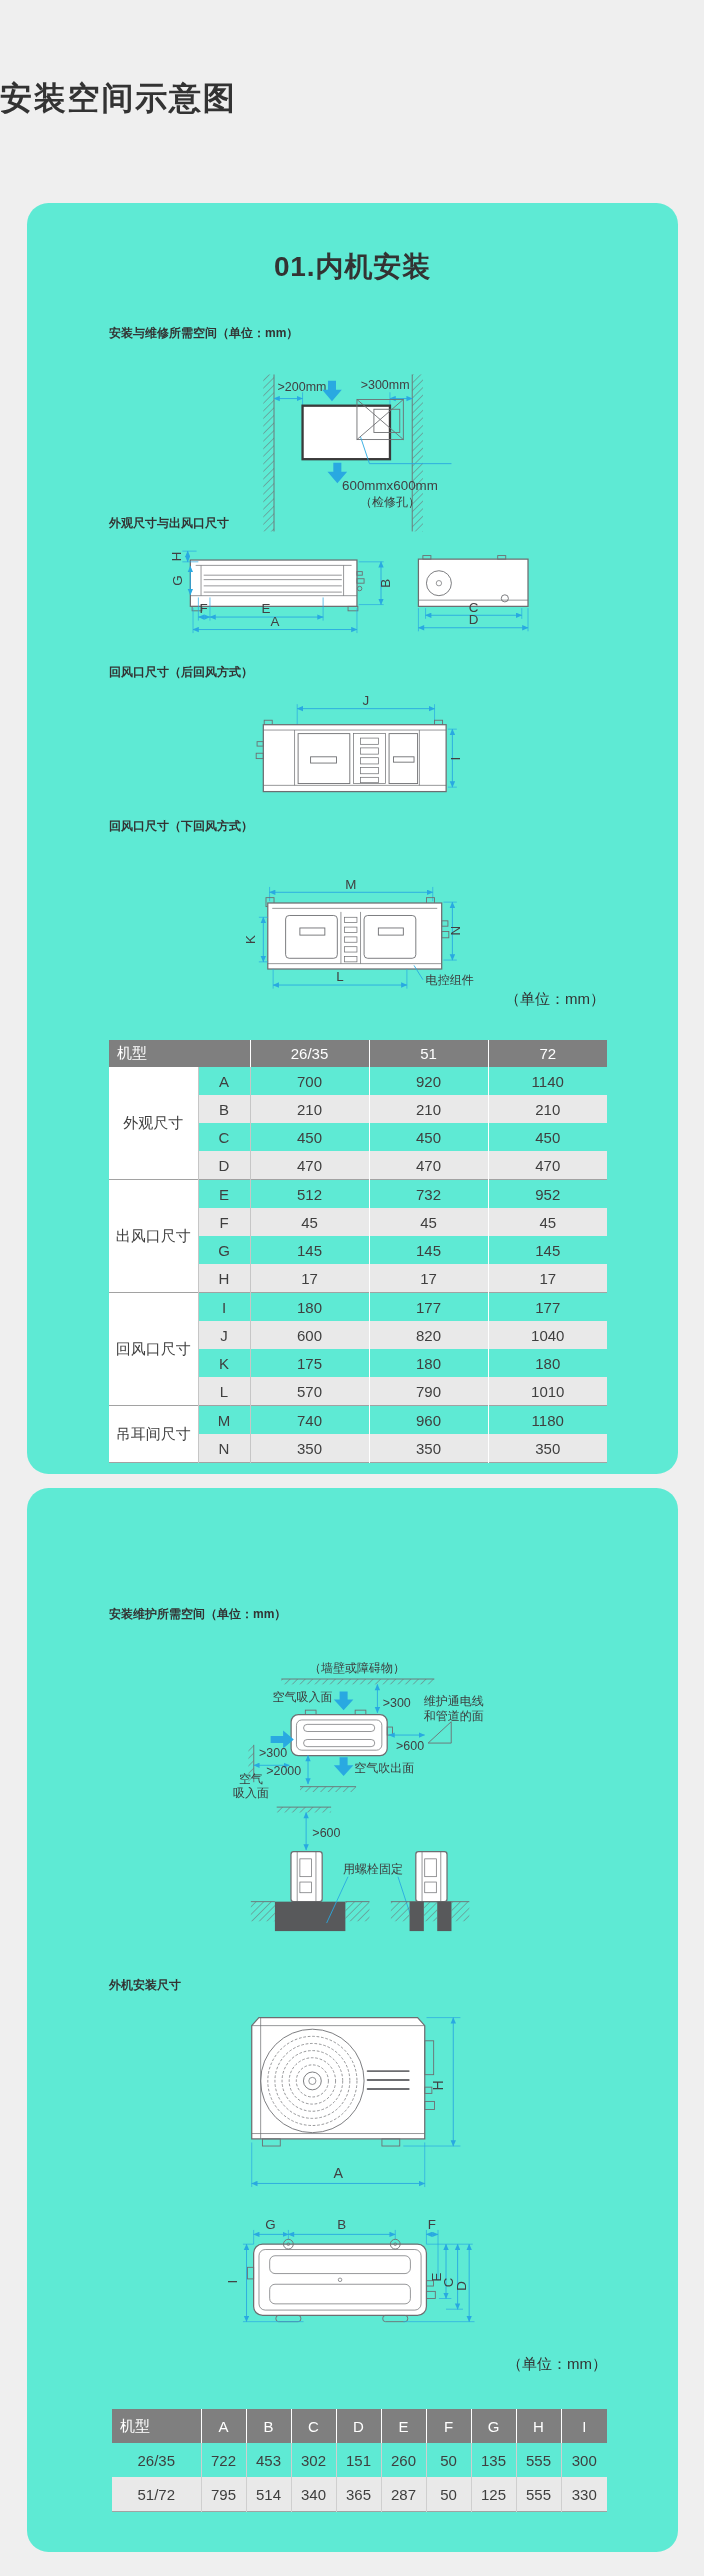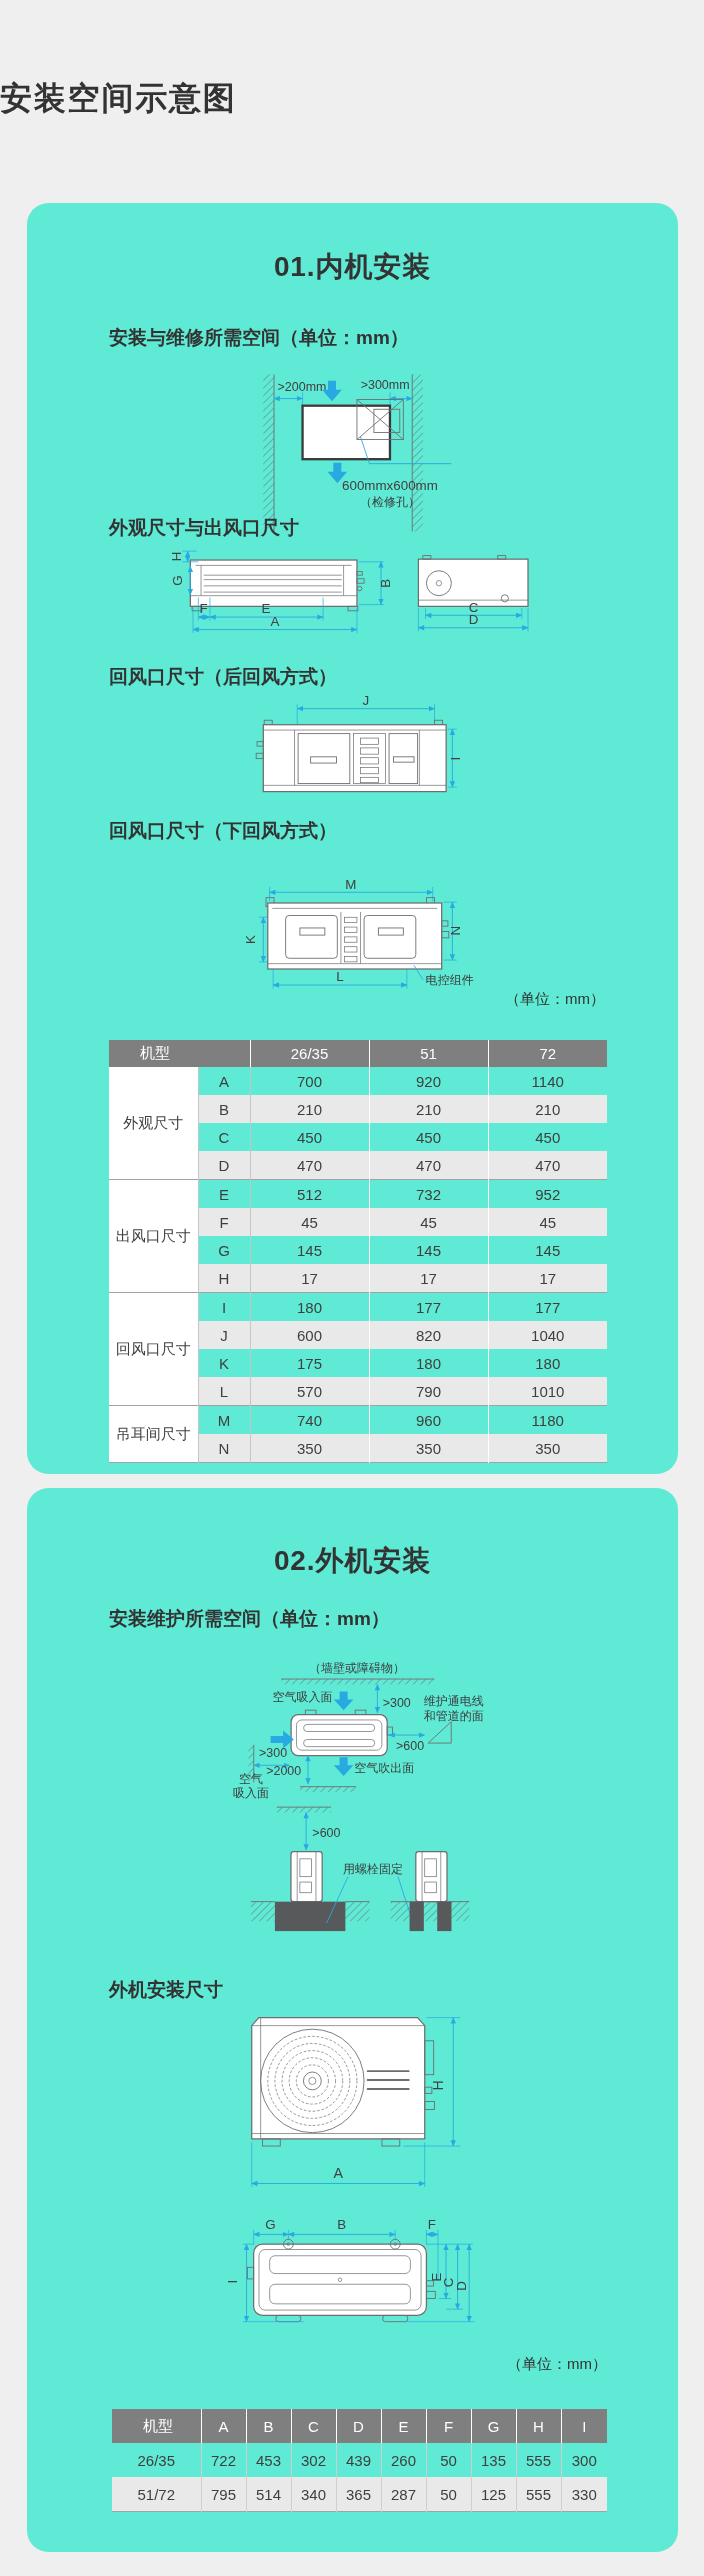--- a/index.html
+++ b/index.html
@@ -18,21 +18,21 @@
     position:absolute;left:27px;width:651px;background:#5eead4;
     border-radius:21.4px;overflow:hidden;
   }
   #card1{top:203px;height:1271px;}
   #card2{top:1488px;height:1064px;}
   .stitle{
     position:absolute;left:0;width:100%;text-align:center;
     font-size:28px;font-weight:700;color:#333;letter-spacing:0.9px;
   }
   .slabel{
-    position:absolute;left:82px;font-size:19px;font-weight:700;color:#333;
+    position:absolute;left:82px;font-size:12px;font-weight:700;color:#333;
   }
   .unitnote{position:absolute;font-size:15px;color:#333;margin-left:48px;}
   .diag{position:absolute;left:0;width:651px;}
   svg text{font-family:"Liberation Sans","DejaVu Sans",sans-serif;}
   .ln{stroke:#6d6e71;stroke-width:1;fill:none;}
   .lnt{stroke:#6d6e71;stroke-width:0.8;fill:none;}
   .ln2{stroke:#6d6e71;stroke-width:1.4;fill:#fff;}
   .dk{stroke:#3a3a3a;stroke-width:2.6;fill:#fff;}
   .dim{stroke:#29a9e1;stroke-width:1;fill:none;}
   .ext{stroke:#29a9e1;stroke-width:0.8;fill:none;}
@@ -47,21 +47,21 @@
     font-size:15px;color:#3f3f3f;border-bottom:0.9px solid #a2a2a2;
   }
   table.dimtable{left:82px;top:837px;width:497px;}
   table.dimtable2{left:85px;top:921px;width:495px;}
   .dimtable th,.dimtable2 th{
     background:#7f7f7f;color:#fff;font-weight:400;padding:0;
   }
   .dimtable th{height:27px;}
   .dimtable2 th{height:34px;}
   .dimtable th + th,.dimtable2 th + th{border-left:1.8px solid #fff;}
-  .dimtable th.model,.dimtable2 th.model{text-align:left;padding-left:31px;}
+  .dimtable th.model,.dimtable2 th.model{text-align:left;padding-left:8px;}
   .dimtable td{height:28px;text-align:center;padding:0;}
   .dimtable2 td{height:34px;text-align:center;padding:0;}
   .dimtable td.letter{border-left:0.9px solid #c6c6c6;border-right:0.9px solid #c6c6c6;}
   .dimtable td.v2{border-left:1.8px solid #fff;margin-top:16px;}
   .dimtable tr.stripe td.letter,
   .dimtable tr.stripe td.val{background:#e9e9e9;}
   .dimtable tr.gsep td{border-top:0.9px solid #a2a2a2;}
   .dimtable td.grp{background:#fff;}
   .dimtable2 td + td{border-left:0.9px solid #cfcfcf;}
   .dimtable2 tr.stripe td{background:#e9e9e9;}
@@ -368,21 +368,20 @@
           <td class="letter">N</td>
           <td class="val">350</td>
           <td class="val v2">350</td>
           <td class="val v2">350</td>
         </tr>
       </tbody>
     </table>
 </div>
 
 <div class="card" id="card2">
-  <div class="stitle" style="top:54px;">02.外机安装</div>
   <div class="slabel" style="top:118px;">安装维护所需空间（单位：mm）</div>
 
   <div class="diag" style="top:167px;">
     <svg width="651" height="145" viewBox="30 1855 730 163">
       <text x="400" y="1874" text-anchor="middle" class="ztx">（墙壁或障碍物）</text>
       <g>
         <line x1="315" y1="1882" x2="487" y2="1882" class="ln"></line>
         <rect x="315" y="1882" width="172" height="6" fill="url(#hatch)"></rect>
       </g>
       <line x1="423" y1="1888" x2="423" y2="1920" class="dim" marker-start="url(#as)" marker-end="url(#ae)"></line>
@@ -581,21 +580,21 @@
           <th>H</th>
           <th>I</th>
         </tr>
       </thead>
       <tbody>
         <tr>
           <td>26/35</td>
           <td>722</td>
           <td>453</td>
           <td>302</td>
-          <td>439</td>
+          <td>151</td>
           <td>260</td>
           <td>50</td>
           <td>135</td>
           <td>555</td>
           <td>300</td>
         </tr>
         <tr class="stripe">
           <td>51/72</td>
           <td>795</td>
           <td>514</td>

